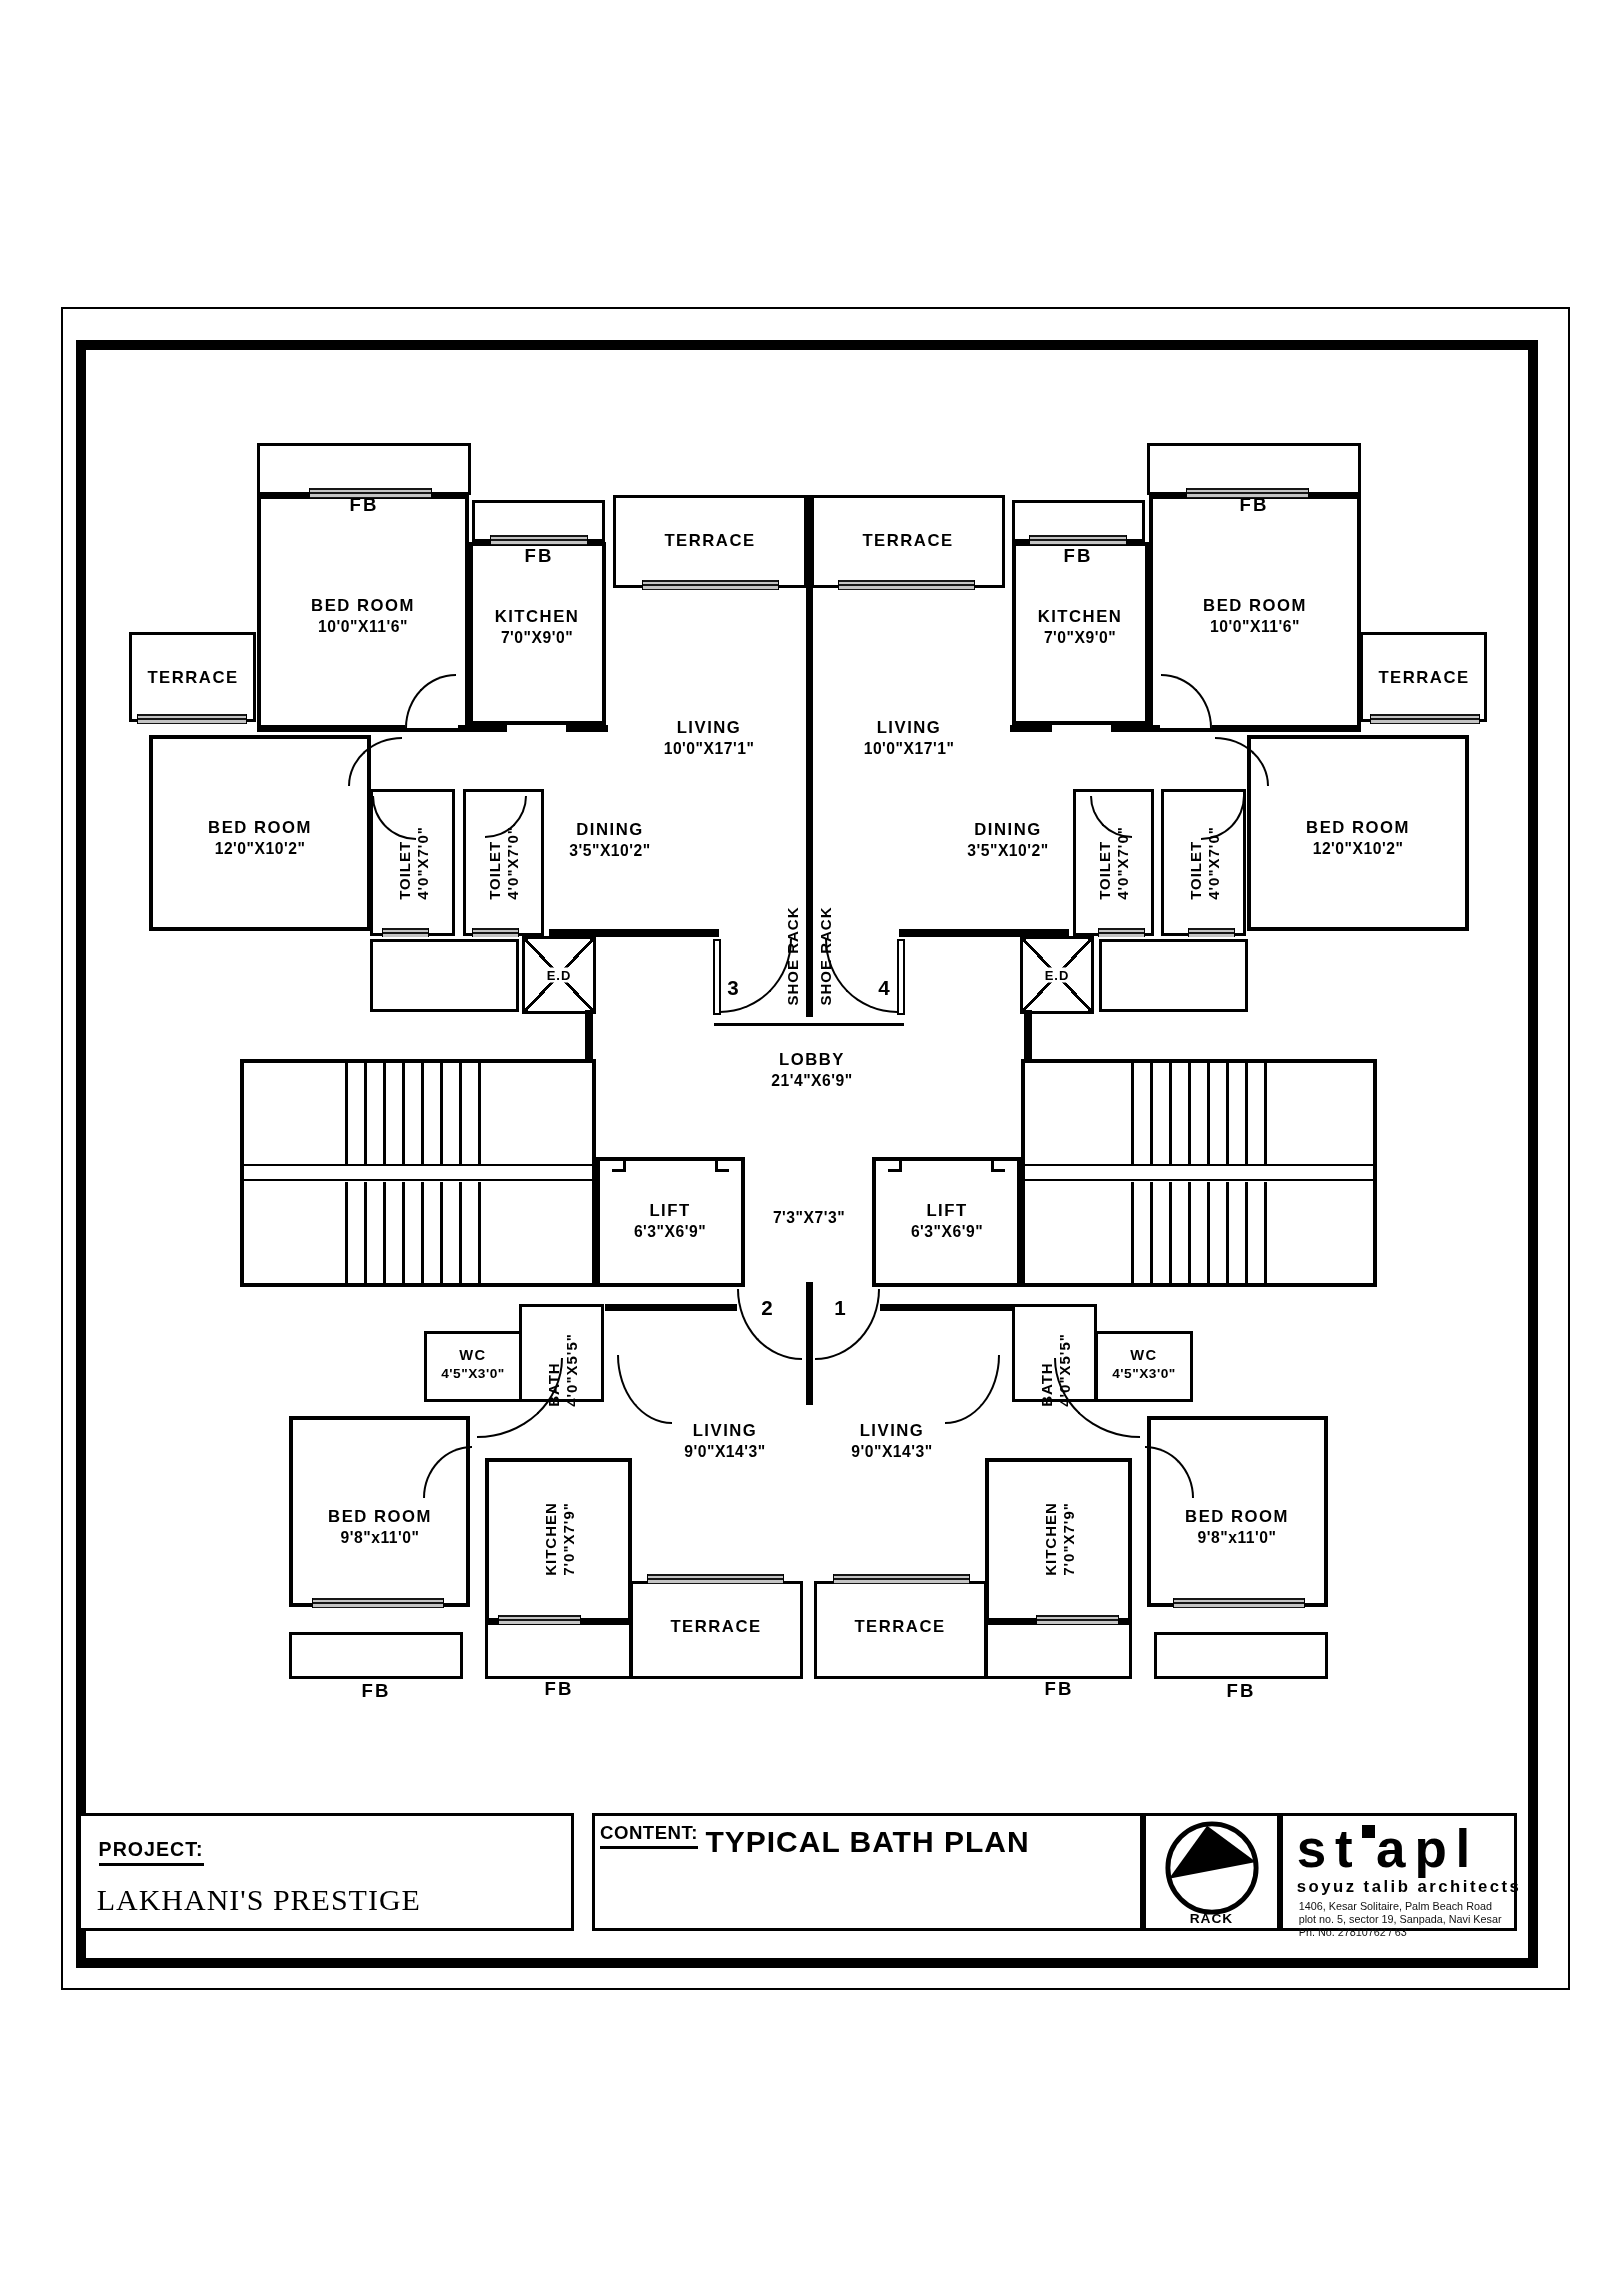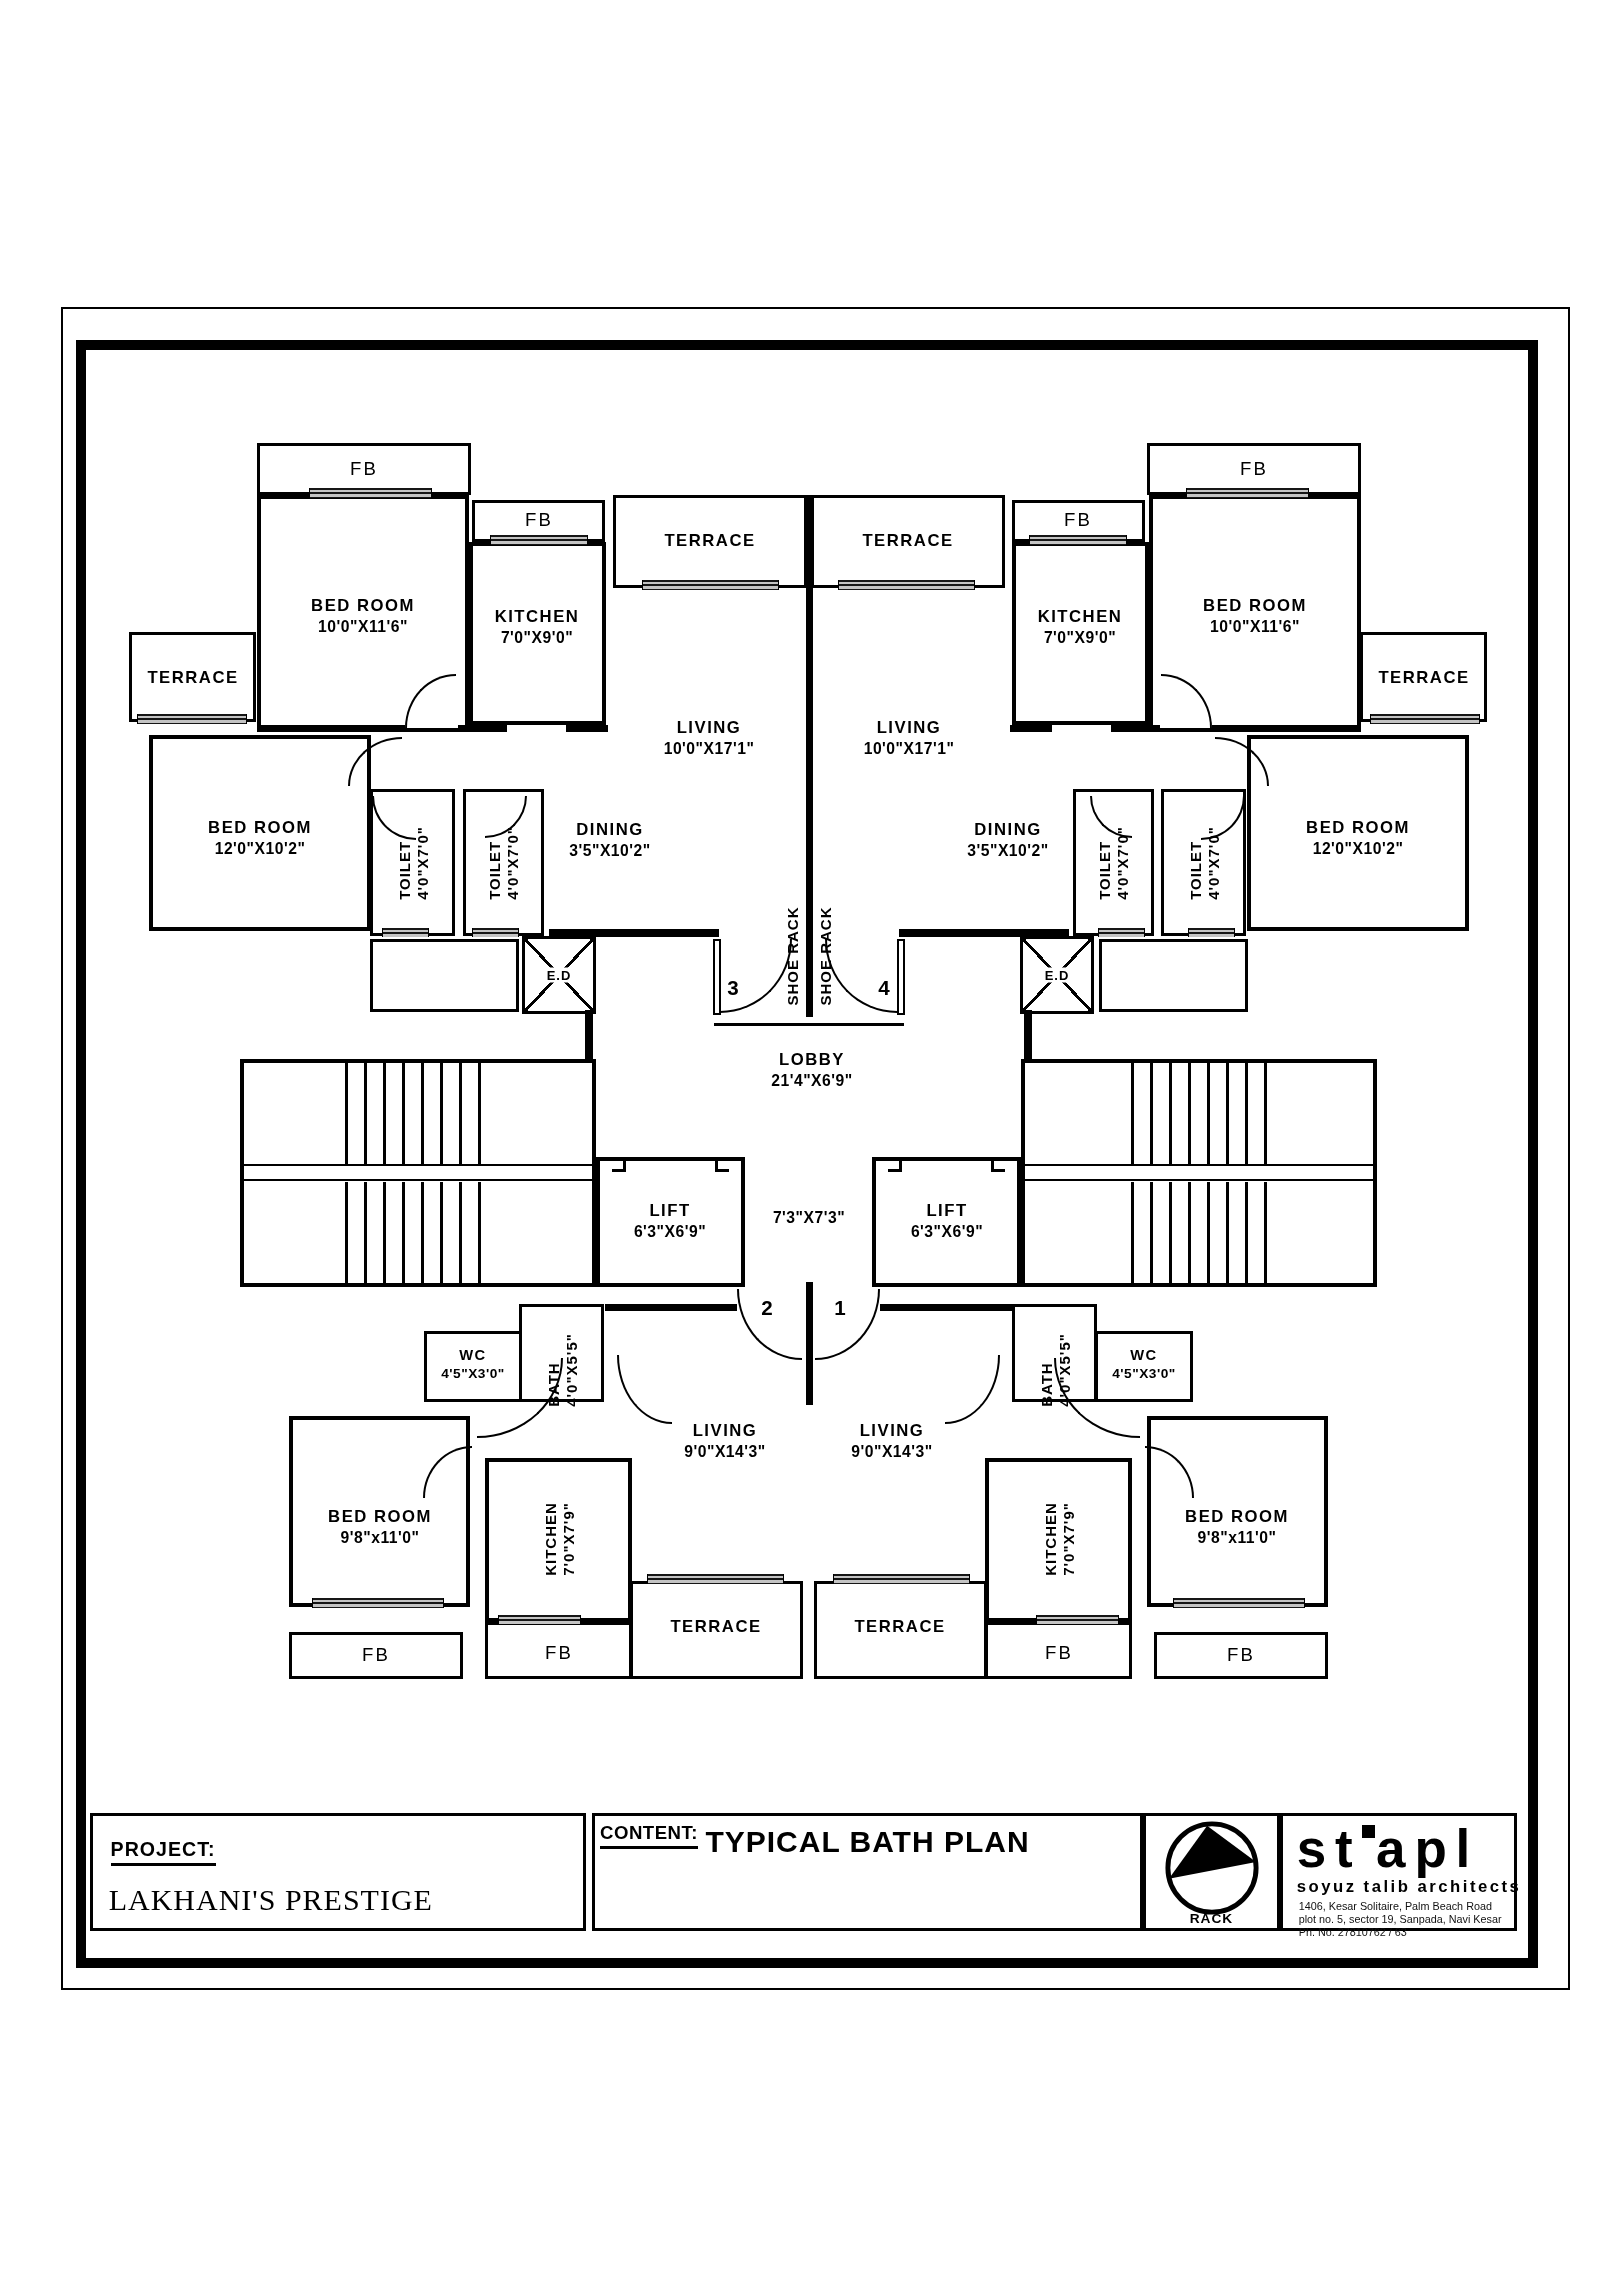--- a/index.html
+++ b/index.html
@@ -22,21 +22,21 @@
   .arc.tr{border-right:2.5px solid #000;border-top:2.5px solid #000;border-top-right-radius:100% 100%;}
   .leaf{position:absolute;background:#fff;border:2px solid #000;box-sizing:border-box;}
   
   .lbl{position:absolute;transform:translate(-50%,-50%);text-align:center;font-weight:bold;
        white-space:nowrap;line-height:1.3;}
   .lbl .nm{display:block;font-size:16.7px;letter-spacing:1.5px;}
   .lbl .dm{display:block;font-size:15.7px;letter-spacing:0.5px;}
   .vlbl{position:absolute;transform:translate(-50%,-50%);display:flex;flex-direction:row;gap:1px;font-weight:bold;}
   .vlbl span{writing-mode:vertical-rl;transform:rotate(180deg);font-size:15px;letter-spacing:1px;white-space:nowrap;}
   .num{position:absolute;transform:translate(-50%,-50%);font-size:20.6px;font-weight:bold;}
-  .fbl{position:absolute;transform:translate(-50%,-50%);font-size:18.6px;font-weight:normal;letter-spacing:2px;}
+  .fbl{position:absolute;transform:translate(-50%,-50%);font-size:18.6px;font-weight:bold;letter-spacing:2px;margin-top:36px;}
   .treads{position:absolute;background:repeating-linear-gradient(to right,#000 0 2.9px,transparent 2.9px 19px);}
   .landing{position:absolute;left:0;right:0;height:16.7px;border-top:2.9px solid #000;border-bottom:2.9px solid #000;box-sizing:border-box;}
   .notchL{position:absolute;top:0;left:11.8px;width:14.7px;height:10.8px;background:#fff;border-right:3.9px solid #000;border-bottom:3.9px solid #000;box-sizing:border-box;}
   .notchR{position:absolute;top:0;right:11.8px;width:14.7px;height:10.8px;background:#fff;border-left:3.9px solid #000;border-bottom:3.9px solid #000;box-sizing:border-box;}
   .edbox{position:absolute;border:3.9px solid #000;box-sizing:border-box;background:
     linear-gradient(to top right,transparent calc(50% - 1.5px),#000 calc(50% - 1.5px),#000 calc(50% + 1.5px),transparent calc(50% + 1.5px)),
     linear-gradient(to bottom right,transparent calc(50% - 1.5px),#000 calc(50% - 1.5px),#000 calc(50% + 1.5px),transparent calc(50% + 1.5px)),#fff;}
   .edlab{position:absolute;left:50%;top:50%;transform:translate(-50%,-50%);background:#fff;
          padding:0 2.9px;font-size:13px;font-weight:bold;letter-spacing:1px;}
   
@@ -333,21 +333,21 @@
     <span>KITCHEN</span>
       <span>7'0"X7'9"</span>
   </div>
   <div class="lbl" style="left:716px;top:1627px;">
     <span class="nm">TERRACE</span>
   </div>
   <div class="lbl" style="left:900px;top:1627px;">
     <span class="nm">TERRACE</span>
   </div>
 
-  <div class="tcell" style="left:90px;top:1813px;width:496px;height:118px;">
+  <div class="tcell" style="left:78px;top:1813px;width:496px;height:118px;">
     <span class="proj-label ul">PROJECT:</span>
     <span class="proj-name">LAKHANI'S PRESTIGE</span>
   </div>
   <div class="tcell" style="left:592px;top:1813px;width:551px;height:118px;">
     <span class="cont-label ul">CONTENT:</span>
     <div class="cont-lines">
       <div class="cont-l1">TYPICAL BATH PLAN</div>
     </div>
   </div>
   <div class="tcell" style="left:1143px;top:1813px;width:137px;height:118px;">

